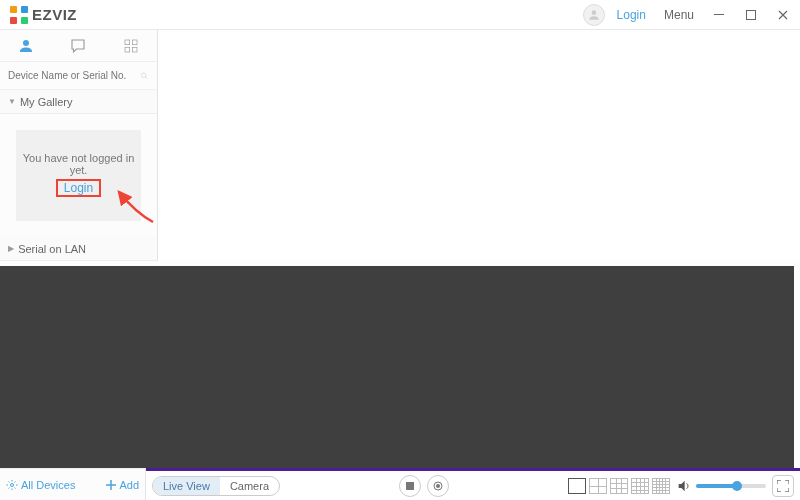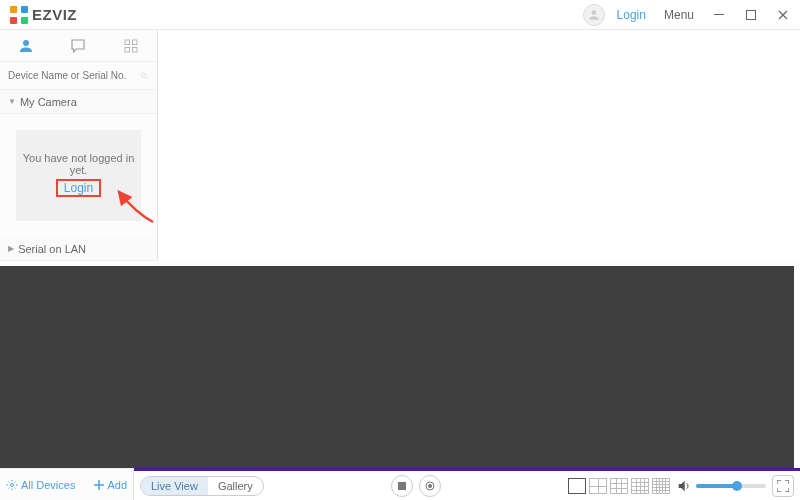--- a/index.html
+++ b/index.html
@@ -34,21 +34,21 @@
   .notlogged { font-size:11px; color:#777; }
   .login-box { display:inline-block; margin-top:3px; padding:0px 6px; border:2px solid #e43; font-size:12px; }
   .login-box a { color:#4aa3df; text-decoration:none; cursor:pointer; }
   .arrow { position:absolute; left:95px; top:58px; pointer-events:none; }
   .side-fill { flex:1; }
 
   .content { flex:1; display:flex; flex-direction:column; background:#fdfdfd; }
   .view-area { flex:1; background:#3f3f3f; margin:5px 6px 0 0; position:relative; }
 
   .bottom-bar { height:32px; display:flex; align-items:center; }
-  .bottom-left { width:134px; height:32px; display:flex; align-items:center; border-top:1px solid #eee; border-right:1px solid #e4e4e4; background:#fcfcfc; padding:0 6px; gap:4px; }
+  .bottom-left { width:146px; height:32px; display:flex; align-items:center; border-top:1px solid #eee; border-right:1px solid #e4e4e4; background:#fcfcfc; padding:0 6px; gap:4px; }
   .bl-link { font-size:11px; color:#4aa3df; cursor:pointer; display:flex; align-items:center; gap:3px; }
   .bottom-right { flex:1; height:32px; display:flex; align-items:center; padding:0 6px; gap:6px; border-top:3px solid #4c1d95; }
   .pill-tabs { display:flex; border:1px solid #ccc; border-radius:10px; overflow:hidden; height:20px; }
   .pill { padding:1px 10px 0; font-size:11px; color:#666; cursor:pointer; display:flex; align-items:center; }
   .pill.active { background:#e3edf6; color:#4a7aa8; }
   .center-flex { display:flex; gap:6px; margin:0 auto; }
   .round-btn { width:22px; height:22px; border:1px solid #ccc; border-radius:50%; display:flex; align-items:center; justify-content:center; color:#777; cursor:pointer; background:#fff; }
   .layout-btns { display:flex; gap:3px; }
   .lay { width:18px; height:16px; border:1px solid #bbb; cursor:pointer; position:relative; background:#fff; }
   .lay.active { border-color:#555; }
@@ -132,21 +132,21 @@
     </div>
     <div class="search-row">
       <input placeholder="Device Name or Serial No." style="">
       <svg class="sicon" width="14" height="14" viewBox="0 0 24 24">
           <circle cx="10" cy="10" r="6" fill="none" stroke="currentColor" stroke-width="1.5"></circle>
           <path d="M15 15l5 5" stroke="currentColor" stroke-width="1.5"></path>
         </svg>
     </div>
     <div class="section-head">
       <span class="caret">▼</span>
-      <span>My Camera</span>
+      <span>My Gallery</span>
     </div>
     <div class="login-panel">
       <div class="notlogged">You have not logged in yet.</div>
       <div class="login-box">
         <a>Login</a>
       </div>
       <svg class="arrow" width="50" height="40">
         <defs>
             <marker id="ah" markerWidth="6" markerHeight="6" refX="5" refY="3" orient="auto">
               <path d="M0 0L6 3L0 6z" fill="#e43"></path>
@@ -181,21 +181,21 @@
       <svg width="10" height="10" viewBox="0 0 10 10">
           <path d="M5 0v10M0 5h10" stroke="#4aa3df" stroke-width="1.5"></path>
         </svg>
       <span>Add</span>
     </span>
   </div>
 
   <div class="bottom-right">
     <div class="pill-tabs">
       <div class="pill active">Live View</div>
-      <div class="pill">Gallery</div>
+      <div class="pill">Camera</div>
     </div>
 
     <div class="center-flex">
       <div class="round-btn">
         <svg width="8" height="8">
             <rect width="8" height="8" fill="currentColor"></rect>
           </svg>
       </div>
       <div class="round-btn">
         <svg width="10" height="10">

